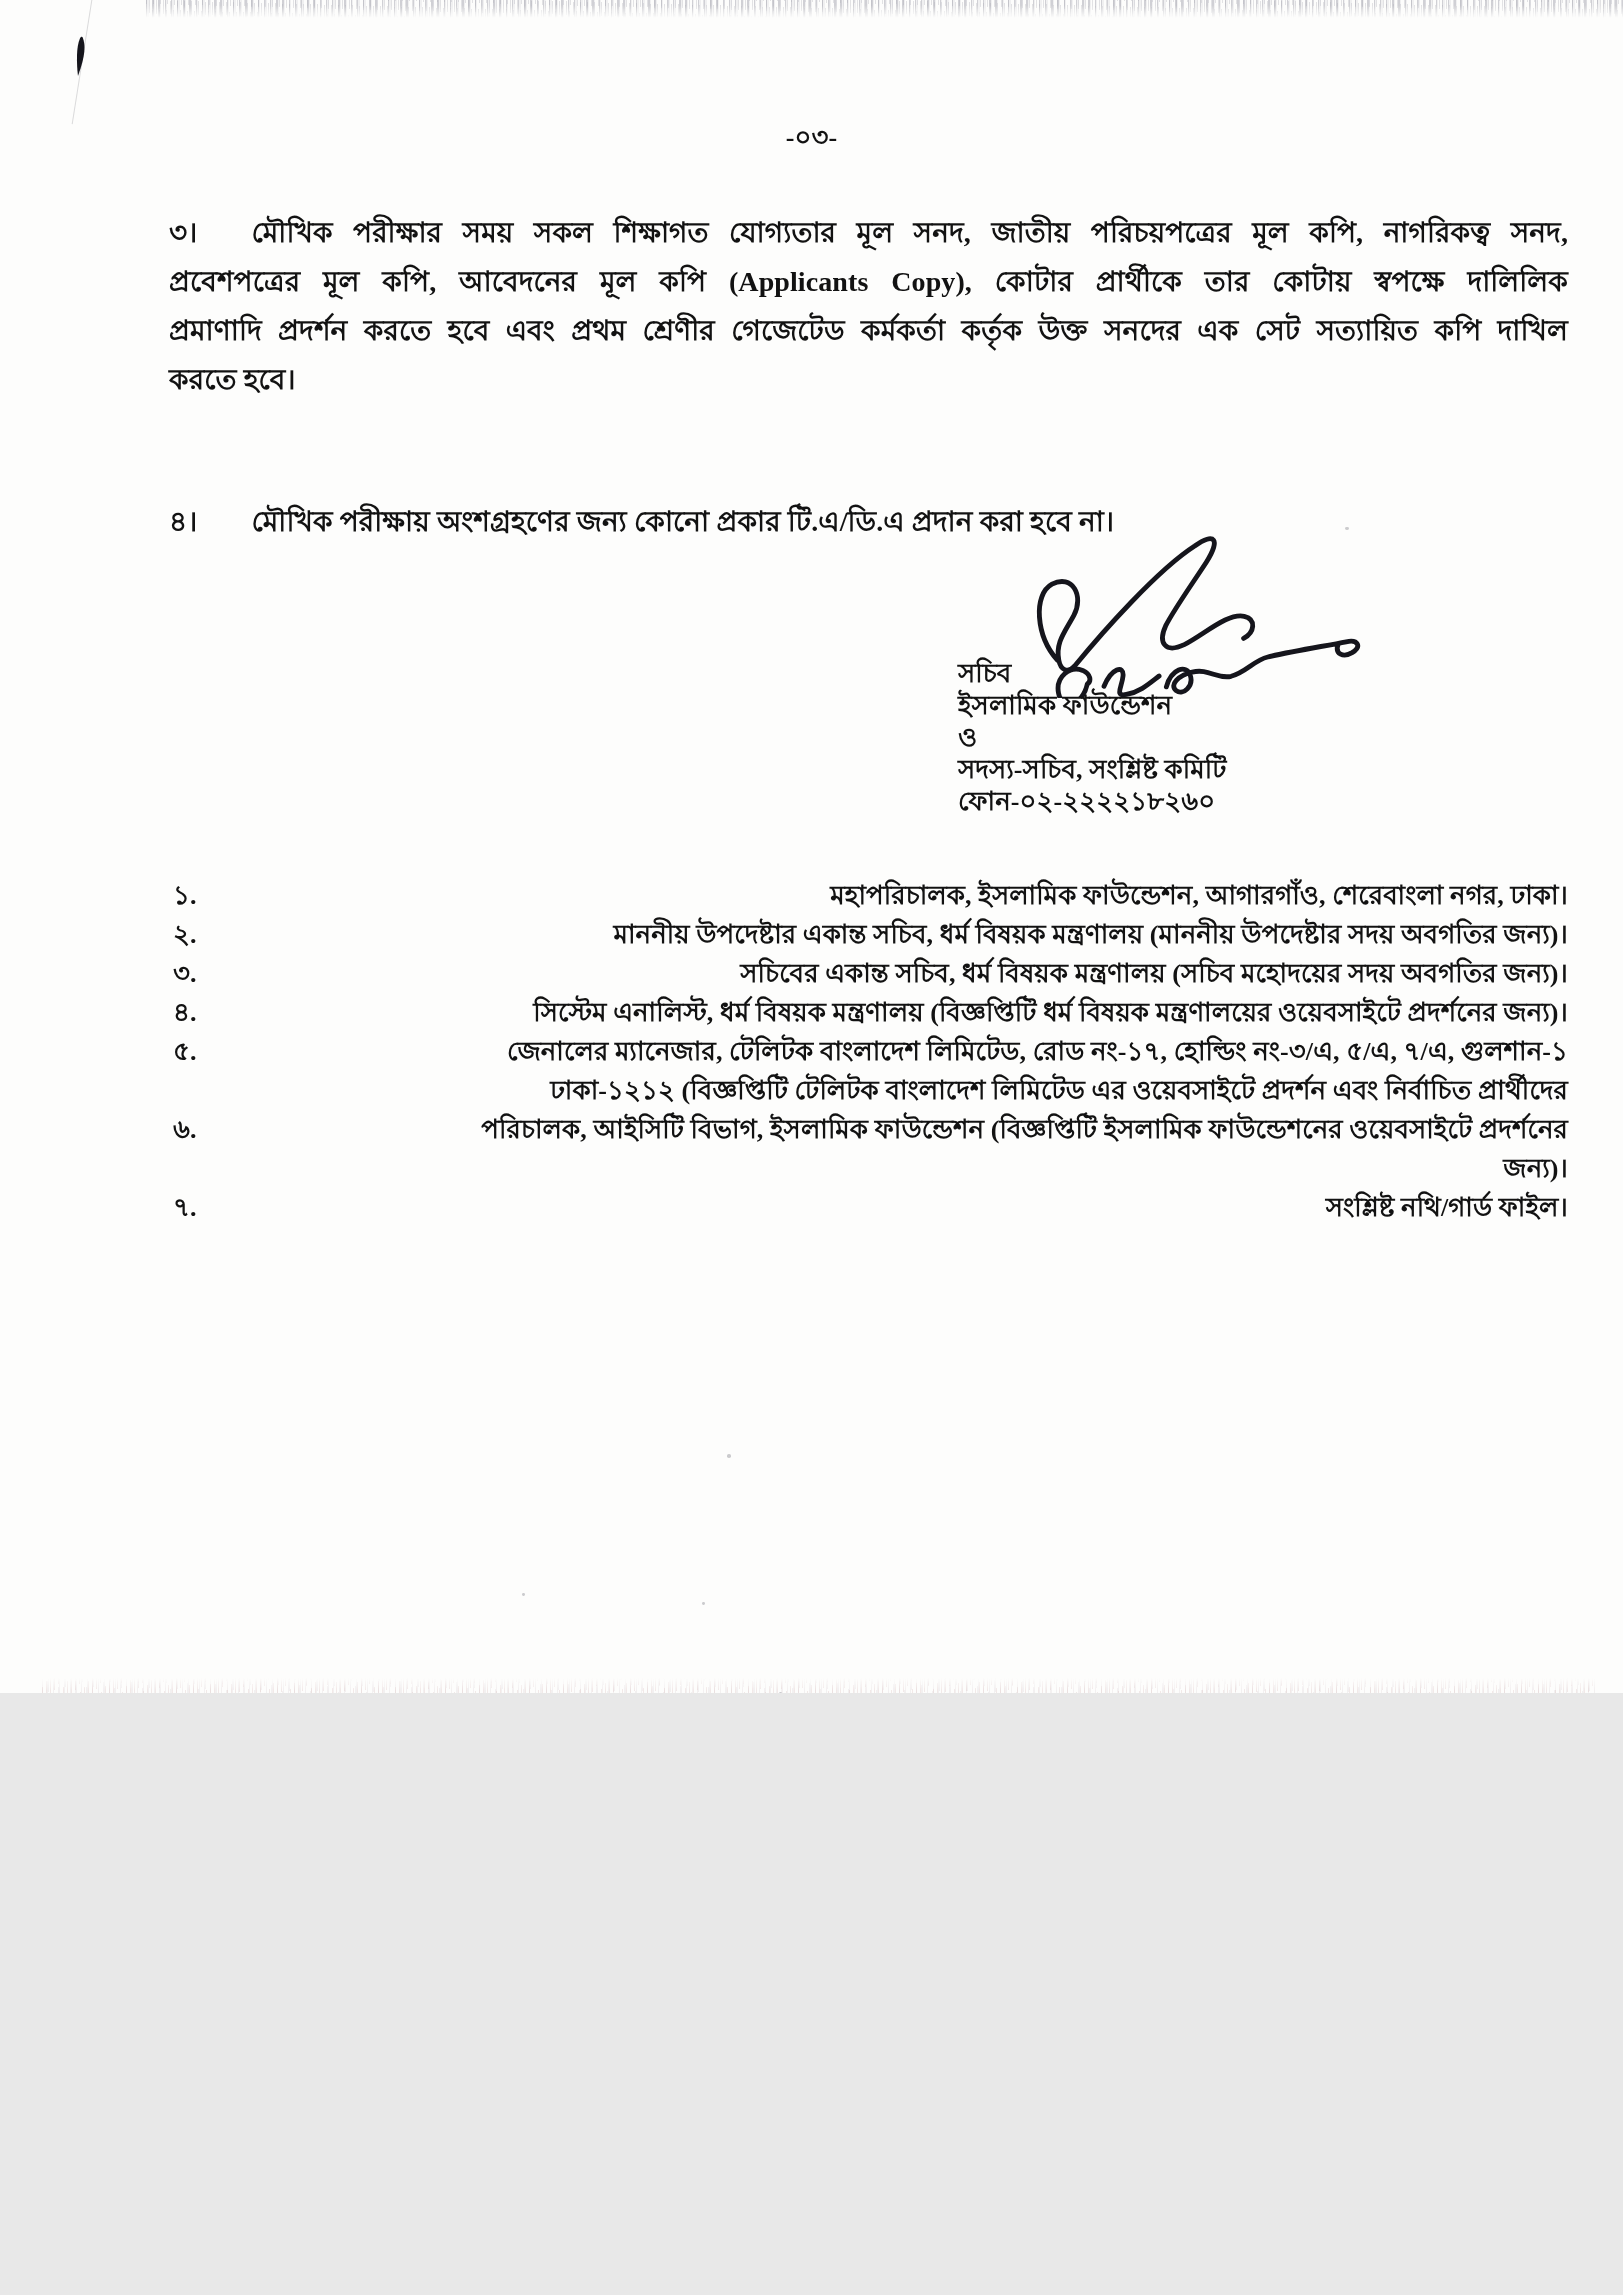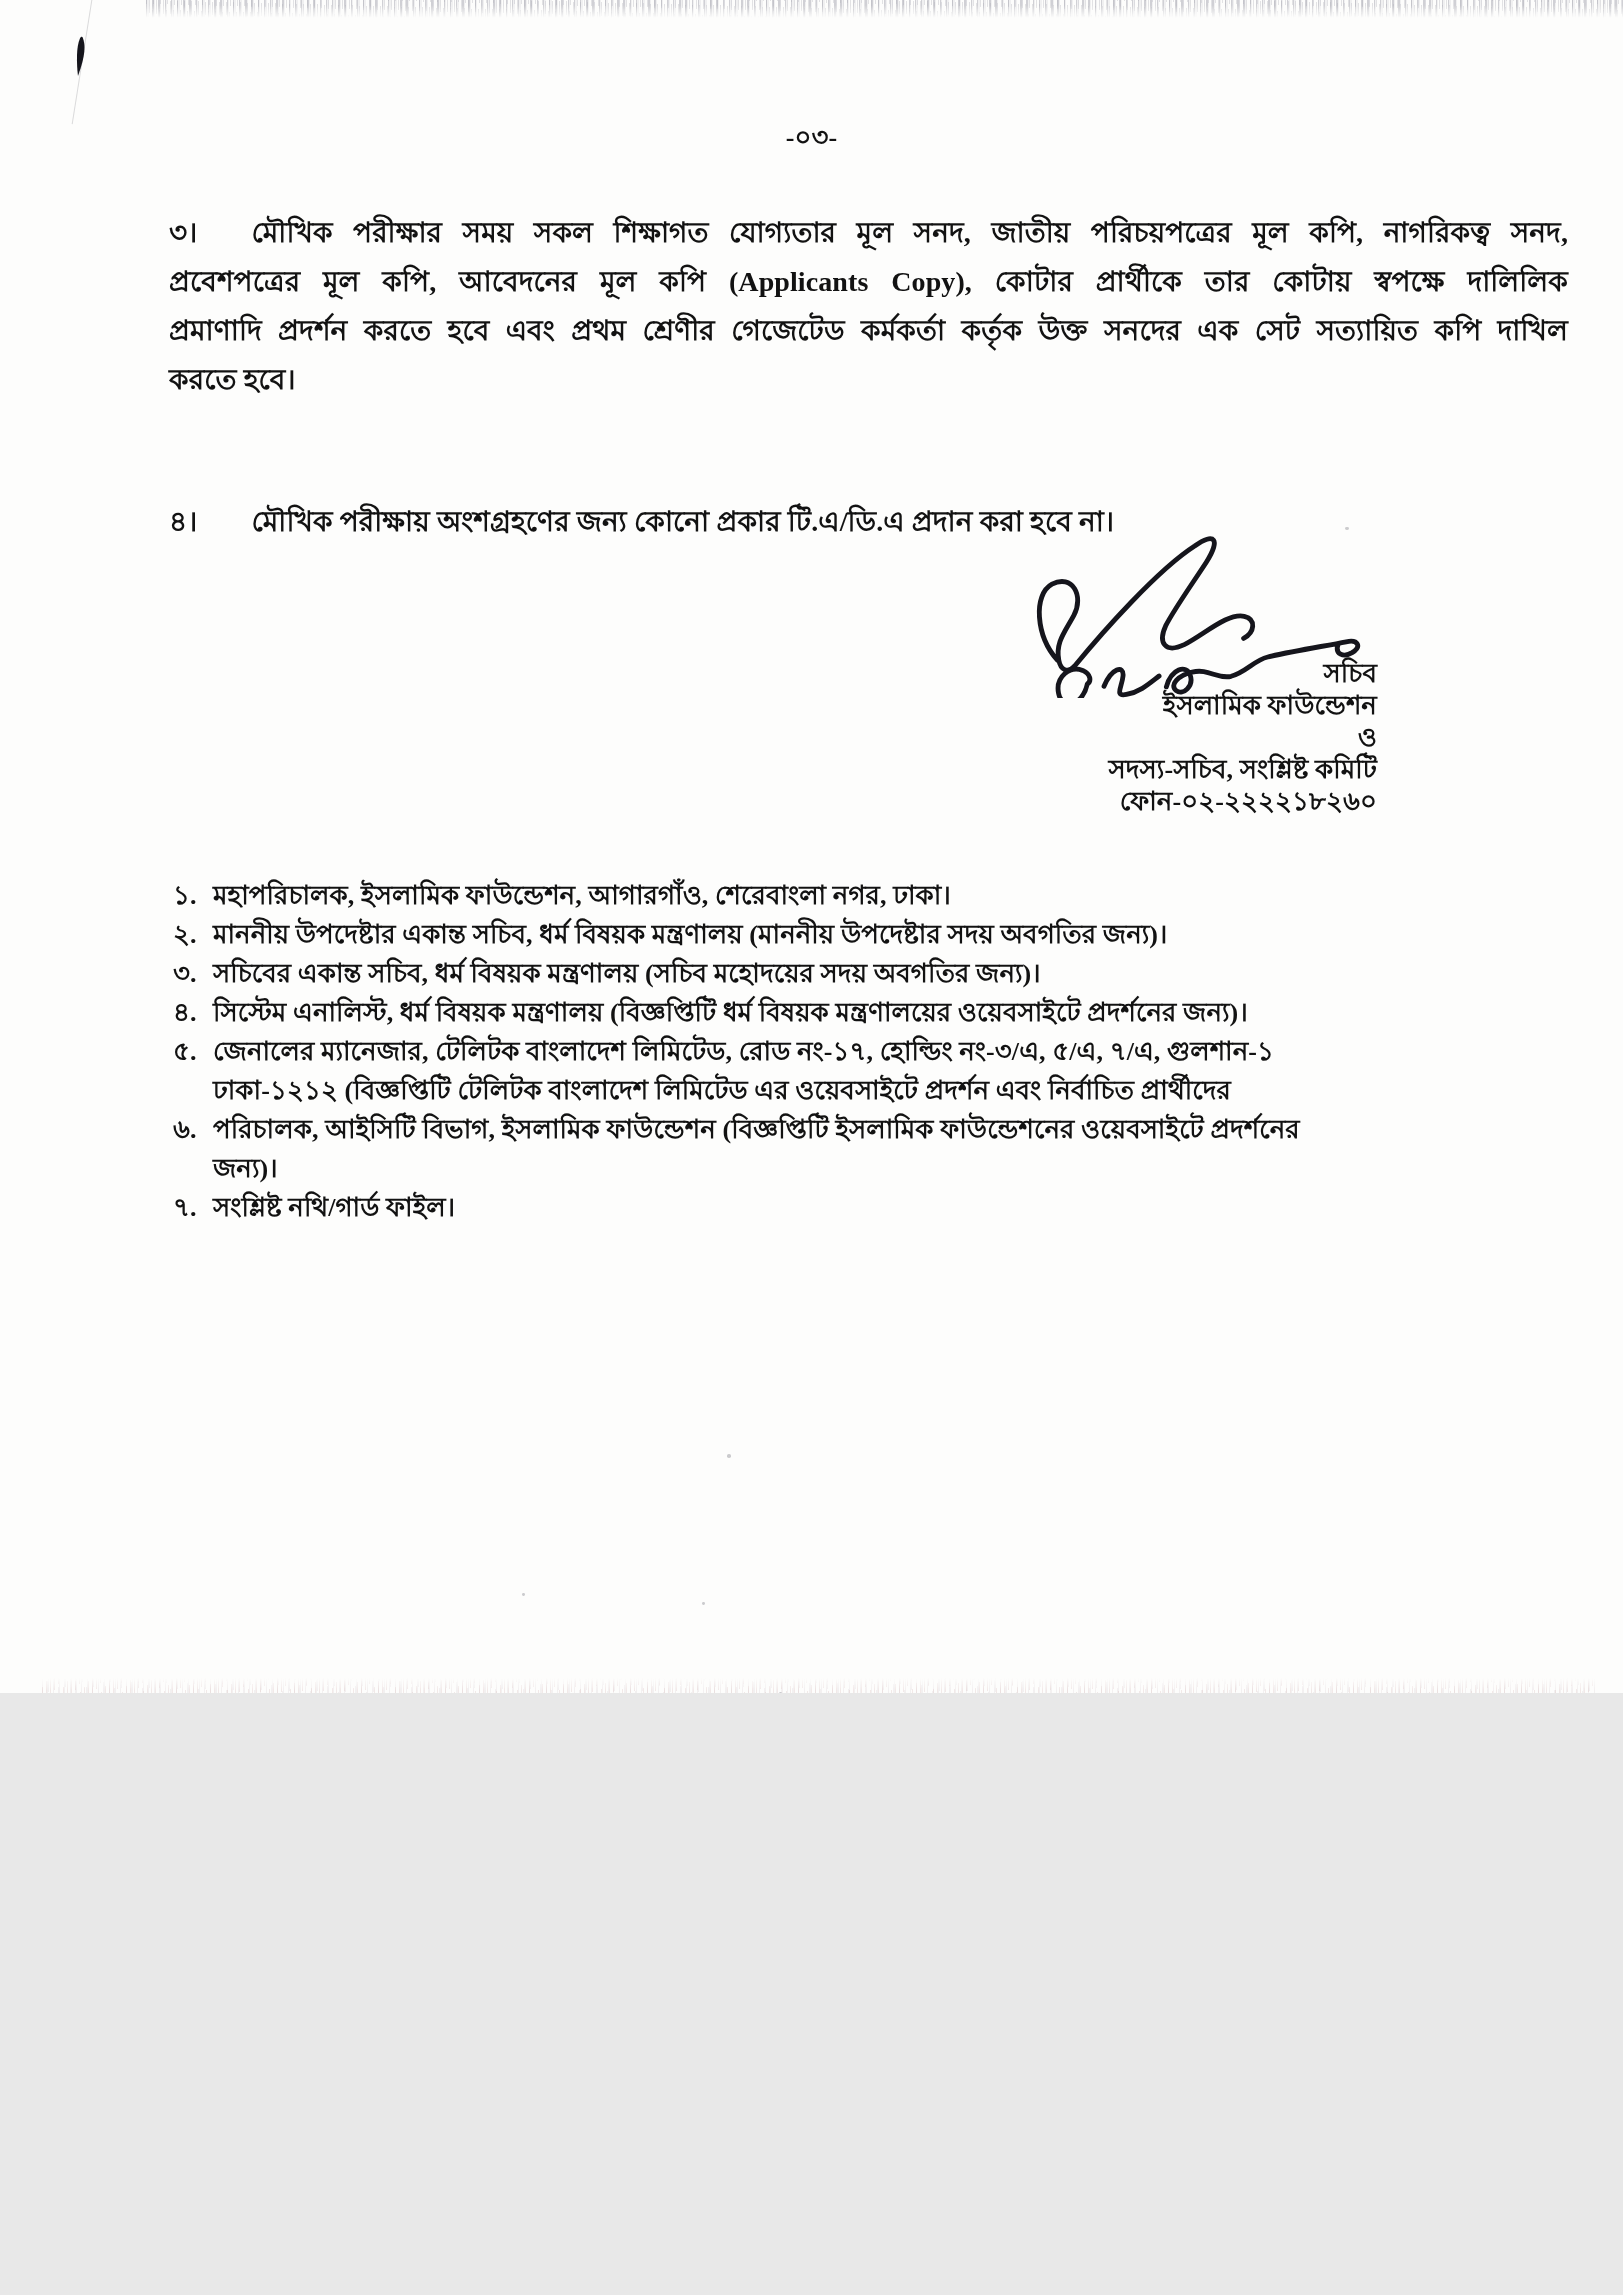--- a/index.html
+++ b/index.html
@@ -48,29 +48,29 @@
   .para .pline{font-size:28px;line-height:49px;white-space:nowrap;}
   .para .pline.just{white-space:normal;text-align:justify;text-align-last:justify;}
   .para-num{display:inline;}
   .para-gap{display:inline-block;width:54px;}
   #para-3{top:208px;}
   #para-4{top:497px;}
 
   .sig-scribble{position:absolute;left:1015px;top:525px;width:375px;height:173px;}
   .sig-block{
     position:absolute;left:958px;top:658px;width:419px;
-    text-align:right;font-size:26px;line-height:32px;font-weight:bold;
+    text-align:left;font-size:26px;line-height:32px;font-weight:bold;
   }
   .sig-block div{height:32px;}
 
   .dist{position:absolute;left:173px;top:876px;width:1395px;}
   .dist-heading{font-size:26px;line-height:39px;padding-left:7px;white-space:nowrap;}
   .dist-row{display:flex;font-size:26px;line-height:39px;white-space:nowrap;}
   .dist-num{flex:0 0 40px;}
-  .dist-text{flex:1 1 auto;}
+  .dist-text{flex:1 1 auto;text-align:right;}
 </style>
 </head>
 <body>
 
 <div class="page">
 
   <div class="scan-band-top"></div>
   <div class="hairline"></div>
 
   <svg class="corner-mark" width="18" height="43" viewBox="0 0 26 62">

